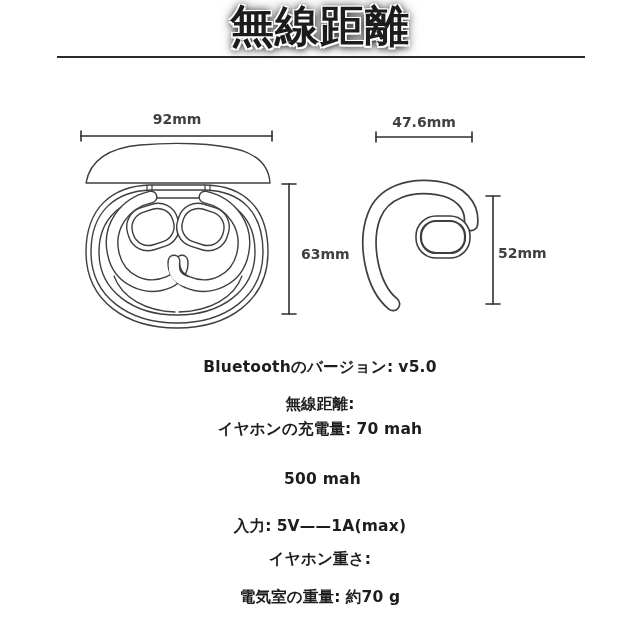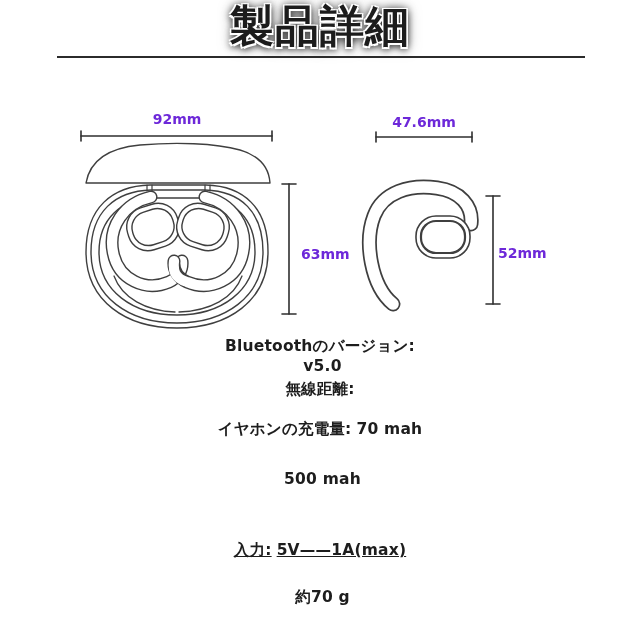--- a/index.html
+++ b/index.html
@@ -28,38 +28,38 @@
   }
   .title-underline{
     left:57px;top:56px;width:528px;height:2px;background:#2b2b2b;
   }
 
   
   svg.diagram{left:0;top:0;}
 
   
   .dim-label{
-    font-weight:800;color:#6d28d9;font-size:14px;line-height:16px;
+    font-weight:800;color:#404040;font-size:14px;line-height:16px;
     white-space:nowrap;
   }
   .dim-center{text-align:center;}
 
   
   .spec-row{
     left:0;width:640px;height:22px;
     display:flex;justify-content:center;align-items:center;
     font-size:15.5px;font-weight:600;color:#1d1d1d;
     white-space:nowrap;letter-spacing:0.2px;
   }
   .spec-value{margin-left:5px;}
 </style>
 </head>
 <body>
 
-<div class="abs page-title">製品詳細</div>
+<div class="abs page-title">無線距離</div>
 <div class="abs title-underline"></div>
 
 <svg class="abs diagram" width="640" height="640" viewBox="0 0 640 640" fill="none" stroke="#3f3f3f" stroke-width="1.4" stroke-linecap="round" stroke-linejoin="round">
 
   <g>
 
     <path fill="#ffffff" d="M 86 183 C 90 160 108 148 140 145 C 175 142 215 143 240 150 C 260 156 269 168 270 183 Z"></path>
 
     <path d="M 86 252 C 86 208 112 186 150 185 L 206 185 C 244 186 268 208 268 252 C 268 301 228 328 177 328 C 126 328 86 301 86 252 Z" fill="#ffffff"></path>
     <path d="M 91 252 C 91 212 115 191 151 190 L 205 190 C 241 191 263 212 263 252 C 263 297 225 323 177 323 C 129 323 91 297 91 252 Z"></path>
@@ -120,35 +120,37 @@
       <line x1="486" y1="304" x2="500" y2="304"></line>
     </g>
   </g>
 </svg>
 
 <div class="abs dim-label dim-center" style="left:132px;top:111px;width:90px;">92mm</div>
 <div class="abs dim-label" style="left:293px;top:246px;font-size:14px;margin-left:8px;">63mm</div>
 <div class="abs dim-label dim-center" style="left:378px;top:114px;width:92px;">47.6mm</div>
 <div class="abs dim-label" style="left:498px;top:245px;font-size:14px;">52mm</div>
 
-<div class="abs spec-row" style="top:344px;flex-direction:column;">
+<div class="abs spec-row" style="top:356px;">
   <span class="spec-label">Bluetoothのバージョン:</span>
   <span class="spec-value">v5.0</span>
 </div>
-<div class="abs spec-row" style="top:378px;">
+<div class="abs spec-row" style="top:393px;">
   <span class="spec-label">無線距離:</span>
 </div>
 <div class="abs spec-row" style="top:418px;">
   <span class="spec-label">イヤホンの充電量:</span>
   <span class="spec-value">70 mah</span>
 </div>
 <div class="abs spec-row" style="top:468px;">
   <span class="spec-value">500 mah</span>
 </div>
-<div class="abs spec-row" style="top:539px;text-decoration:underline;">
+<div class="abs spec-row" style="top:515px;">
   <span class="spec-label">入力:</span>
   <span class="spec-value">5V——1A(max)</span>
 </div>
 <div class="abs spec-row" style="top:548px;">
+  <span class="spec-label">イヤホン重さ:</span>
 </div>
 <div class="abs spec-row" style="top:586px;">
+  <span class="spec-label">電気室の重量:</span>
   <span class="spec-value">約70 g</span>
 </div>
 
 </body></html>

